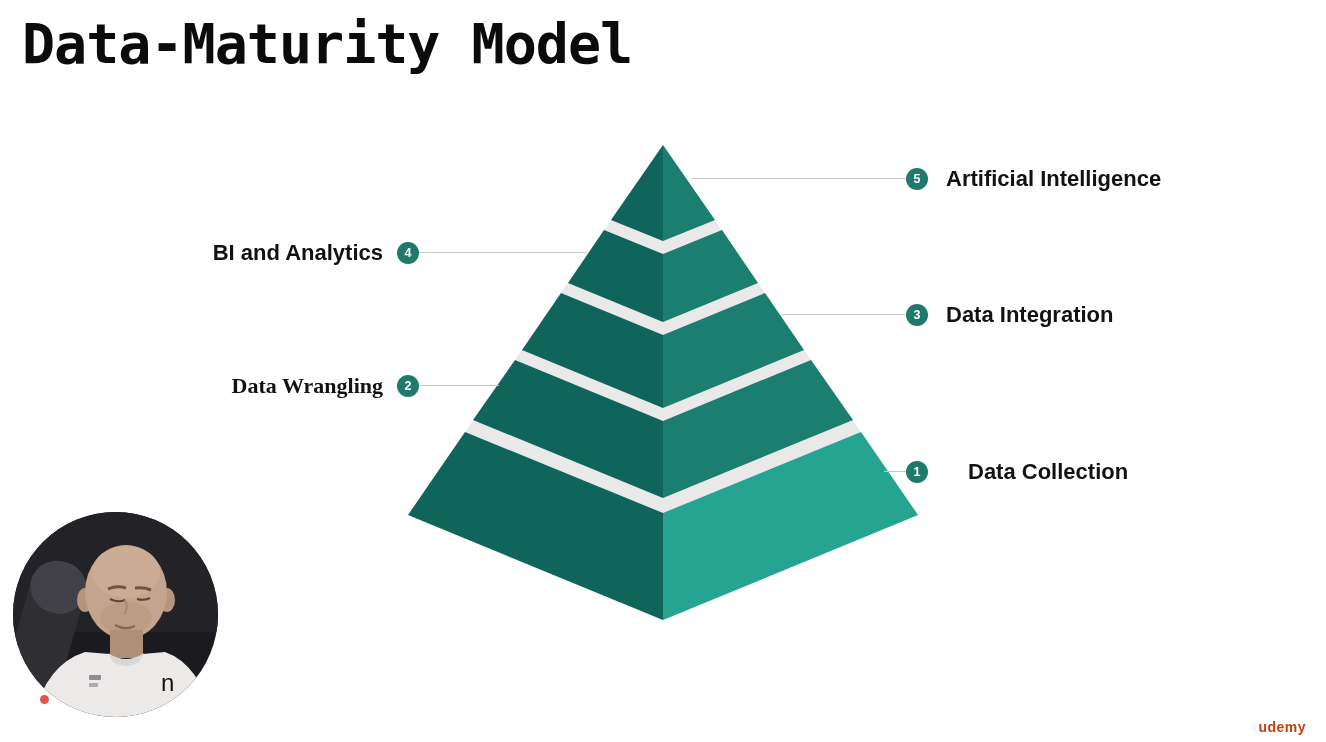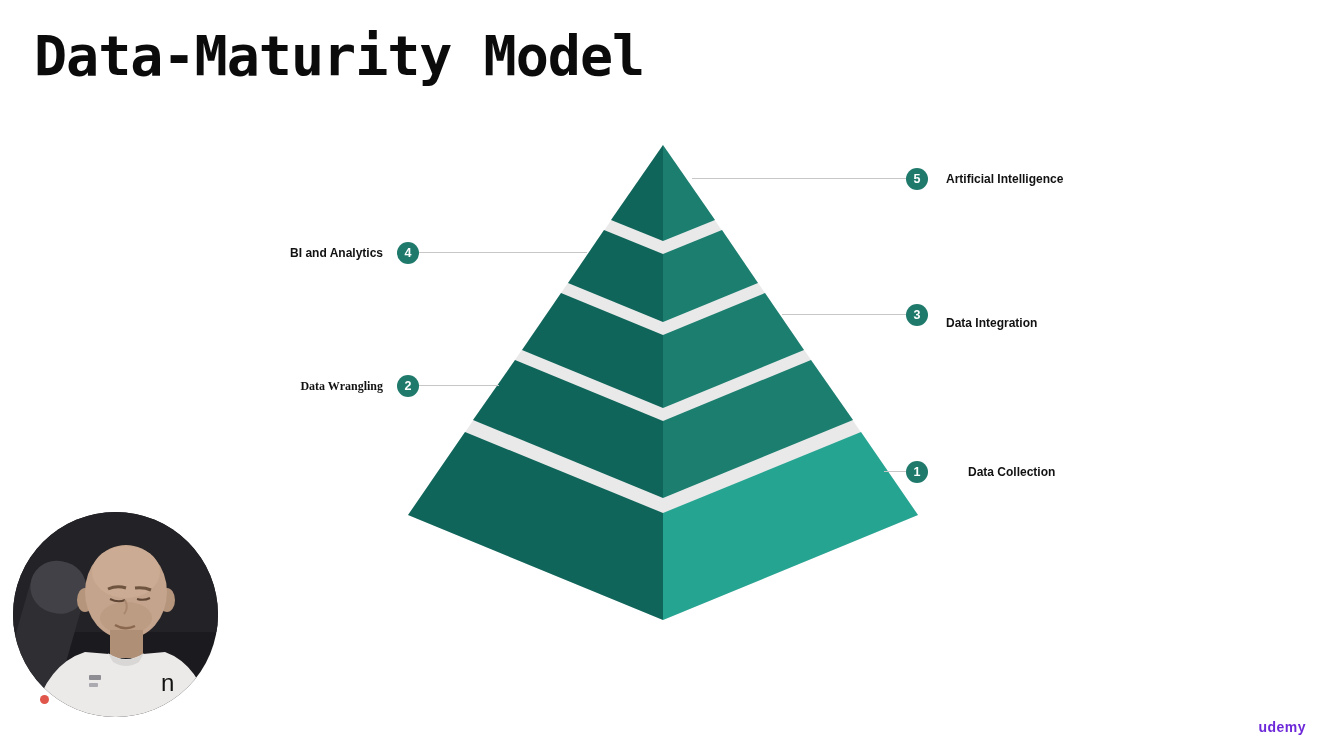--- a/index.html
+++ b/index.html
@@ -2,53 +2,53 @@
 <html style="--face-left: #0f655a; --face-right: #1b7e6f; --face-bright: #26a492; --badge: #1f7a6c; --connector: #c7c7c7; --gap: #e9e9e9; --title: #0b0b0b; --label: #121212;"><head>
 <meta charset="utf-8">
 <style>
   html, body { margin: 0; padding: 0; background: #fff; }
   .stage {
     position: relative; width: 1326px; height: 742px;
     background: #ffffff; overflow: hidden;
     font-family: "Liberation Sans", sans-serif;
   }
   .title {
-    position: absolute; left: 18px; top: 10px; margin: 16px;
+    position: absolute; left: 18px; top: 10px; margin: 4px;
     font-family: "DejaVu Sans Mono", monospace;
     font-weight: bold; font-size: 55px; line-height: 1.1;
     letter-spacing: -1px; color: var(--title, #0b0b0b);
   }
   .pyramid-svg { position: absolute; left: 0; top: 0; pointer-events: none; }
   .gap-back { fill: var(--gap, #e9e9e9); }
   .face-l  { fill: var(--face-left, #0f655a); }
   .face-r  { fill: var(--face-right, #1b7e6f); }
   .face-b  { fill: var(--face-bright, #26a492); }
   .connector { position: absolute; height: 1px; background: var(--connector, #c7c7c7); }
   .badge {
     position: absolute; width: 22px; height: 22px; border-radius: 50%;
     background: var(--badge, #1f7a6c); color: #fff;
     font-size: 12.5px; font-weight: bold; text-align: center; line-height: 22px;
   }
   .lvl-label {
-    position: absolute; font-weight: bold; font-size: 12px;
+    position: absolute; font-weight: bold; font-size: 22px;
     color: var(--label, #121212); height: 22px; line-height: 22px; white-space: nowrap;
   }
   .lvl-label.left { text-align: left; }
 
   #line-5 { left: 692px; top: 178px; width: 214px; }
   #badge-5 { left: 906px; top: 168px; }
   #lbl-5  { left: 946px; top: 168px; }
 
   #line-4 { left: 419px; top: 252px; width: 168px; }
   #badge-4 { left: 397px; top: 242px; }
   #lbl-4  { right: 943px; top: 242px; }
 
   #line-3 { left: 782px; top: 314px; width: 124px; }
   #badge-3 { left: 906px; top: 304px; }
-  #lbl-3  { left: 946px; top: 312px; }
+  #lbl-3  { left: 946px; top: 304px; }
 
   #line-2 { left: 419px; top: 385px; width: 80px; }
   #badge-2 { left: 397px; top: 375px; }
   #lbl-2  { right: 943px; top: 375px; font-family: Liberation Serif, serif; }
 
   #line-1 { left: 884px; top: 471px; width: 22px; }
   #badge-1 { left: 906px; top: 461px; }
   #lbl-1  { left: 968px; top: 461px; }
 
   .webcam {
@@ -58,21 +58,21 @@
   .rec-dot {
     position: absolute; left: 40px; top: 695px; width: 9px; height: 9px;
     border-radius: 50%; background: #e0564a; z-index: 3;
   }
   .caption-frag {
     position: absolute; left: 161px; top: 671px; font-size: 24px;
     color: #121212; z-index: 3; line-height: 1;
   }
   .watermark {
     position: absolute; right: 20px; bottom: 7px; font-size: 14px;
-    font-weight: bold; color: #6d28d9; letter-spacing: .5px; z-index: 1;
+    font-weight: bold; color: #c2410c; letter-spacing: .5px; z-index: 1;
   }
 </style>
 </head>
 <body>
 
 <div class="stage">
 
   <h1 class="title">Data-Maturity Model</h1>
 
   <svg class="pyramid-svg" width="1326" height="742" viewBox="0 0 1326 742">

